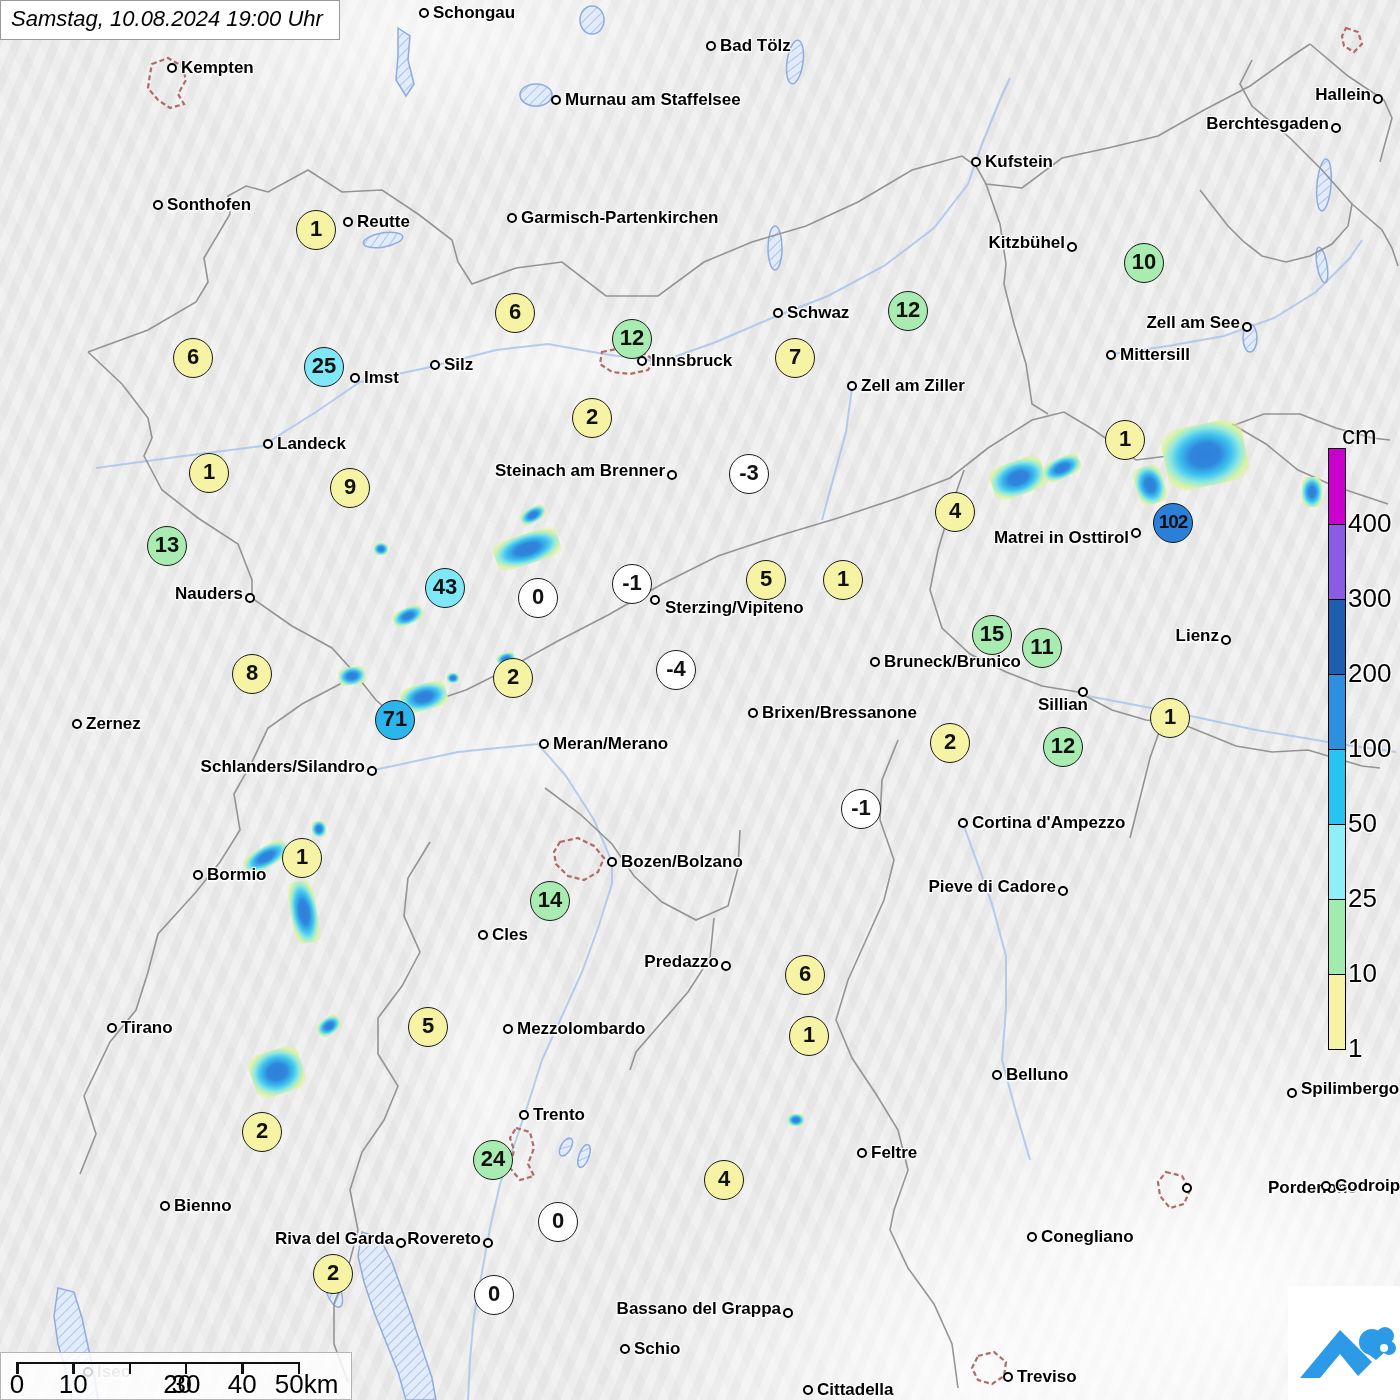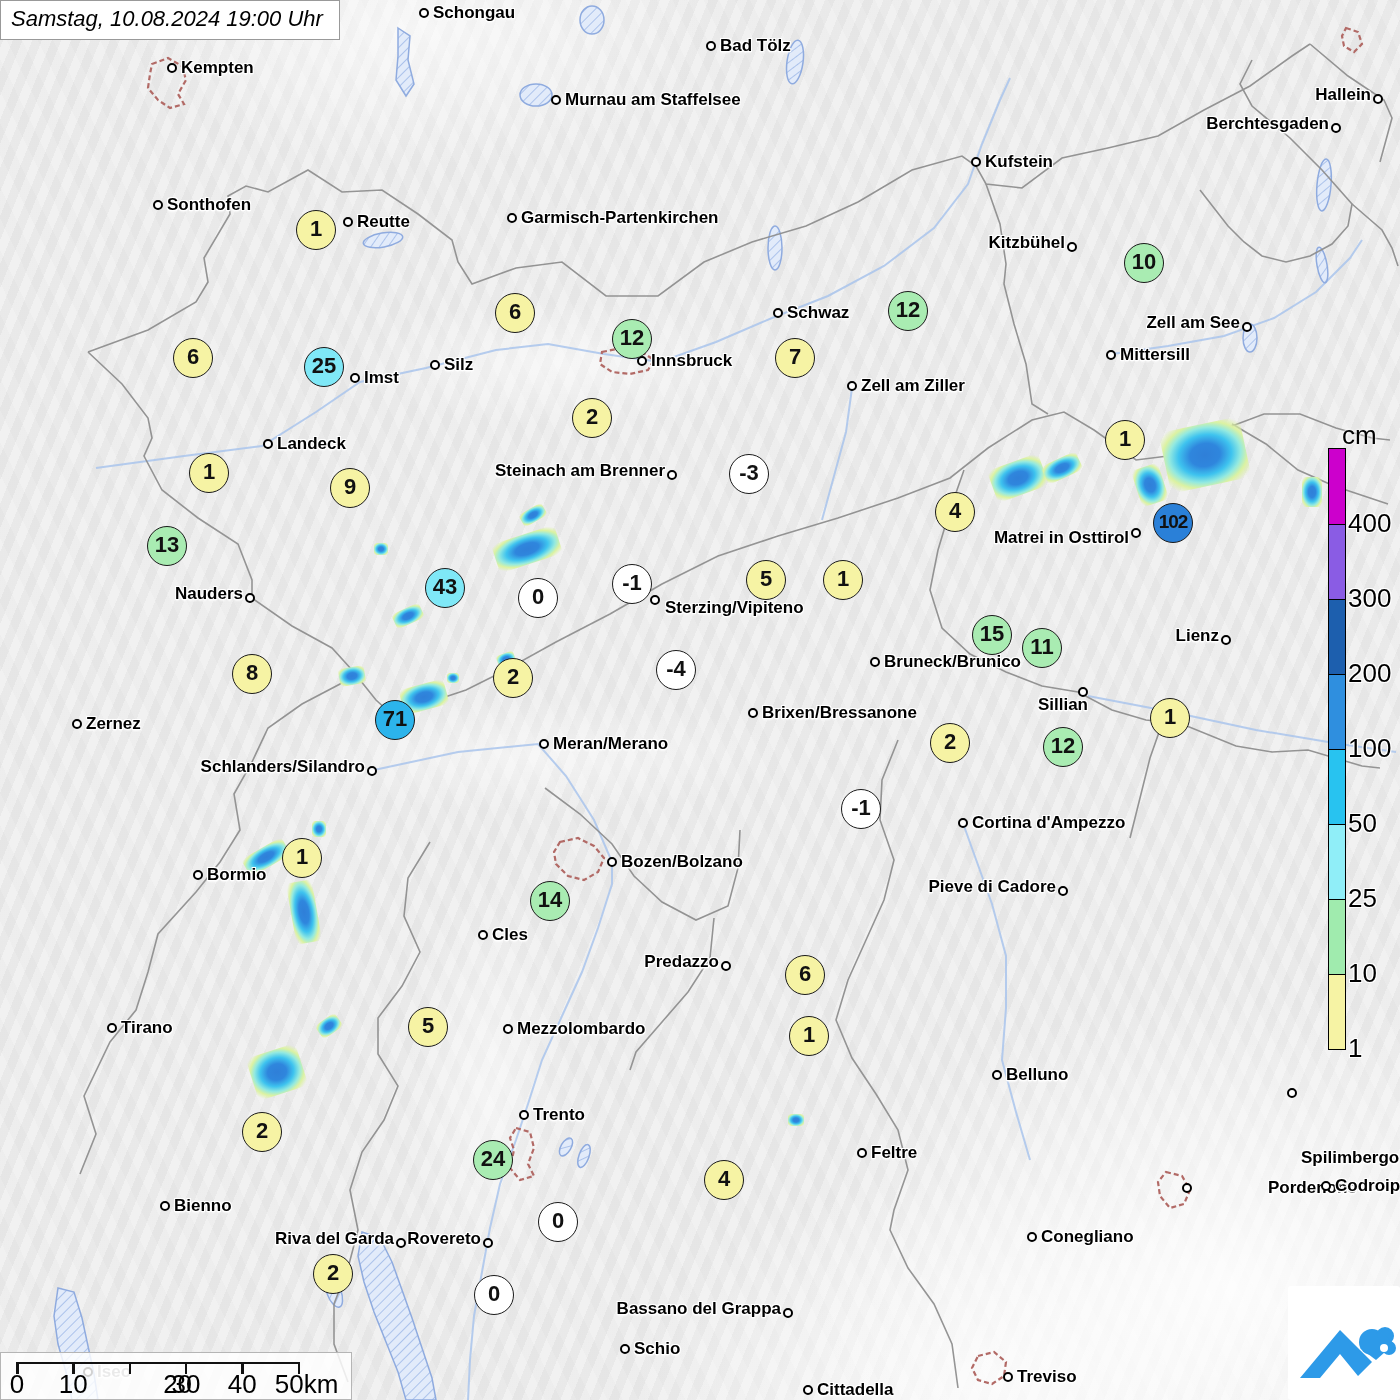--- a/index.html
+++ b/index.html
@@ -217,21 +217,21 @@
       <div class="tlabel" style="left: 492px; top: 925px;">Cles</div>
       <div class="town" style="left: 721px; top: 961px;"></div>
       <div class="tlabel" style="right: 681px; top: 952px;">Predazzo</div>
       <div class="town" style="left: 107px; top: 1023px;"></div>
       <div class="tlabel" style="left: 121px; top: 1018px;">Tirano</div>
       <div class="town" style="left: 503px; top: 1024px;"></div>
       <div class="tlabel" style="left: 517px; top: 1019px;">Mezzolombardo</div>
       <div class="town" style="left: 992px; top: 1070px;"></div>
       <div class="tlabel" style="left: 1006px; top: 1065px;">Belluno</div>
       <div class="town" style="left: 1287px; top: 1088px;"></div>
-      <div class="tlabel" style="left: 1301px; top: 1148px;">Spilimbergo</div>
+      <div class="tlabel" style="left: 1301px; top: 1079px;">Spilimbergo</div>
       <div class="town" style="left: 519px; top: 1110px;"></div>
       <div class="tlabel" style="left: 533px; top: 1105px;">Trento</div>
       <div class="town" style="left: 857px; top: 1148px;"></div>
       <div class="tlabel" style="left: 871px; top: 1143px;">Feltre</div>
       <div class="town" style="left: 160px; top: 1201px;"></div>
       <div class="tlabel" style="left: 174px; top: 1196px;">Bienno</div>
       <div class="town" style="left: 1182px; top: 1183px;"></div>
       <div class="tlabel" style="left: 1268px; top: 1178px; text-align: right;">Pordenone</div>
       <div class="town" style="left: 1321px; top: 1181px;"></div>
       <div class="tlabel" style="left: 1335px; top: 1176px;">Codroipo</div>

